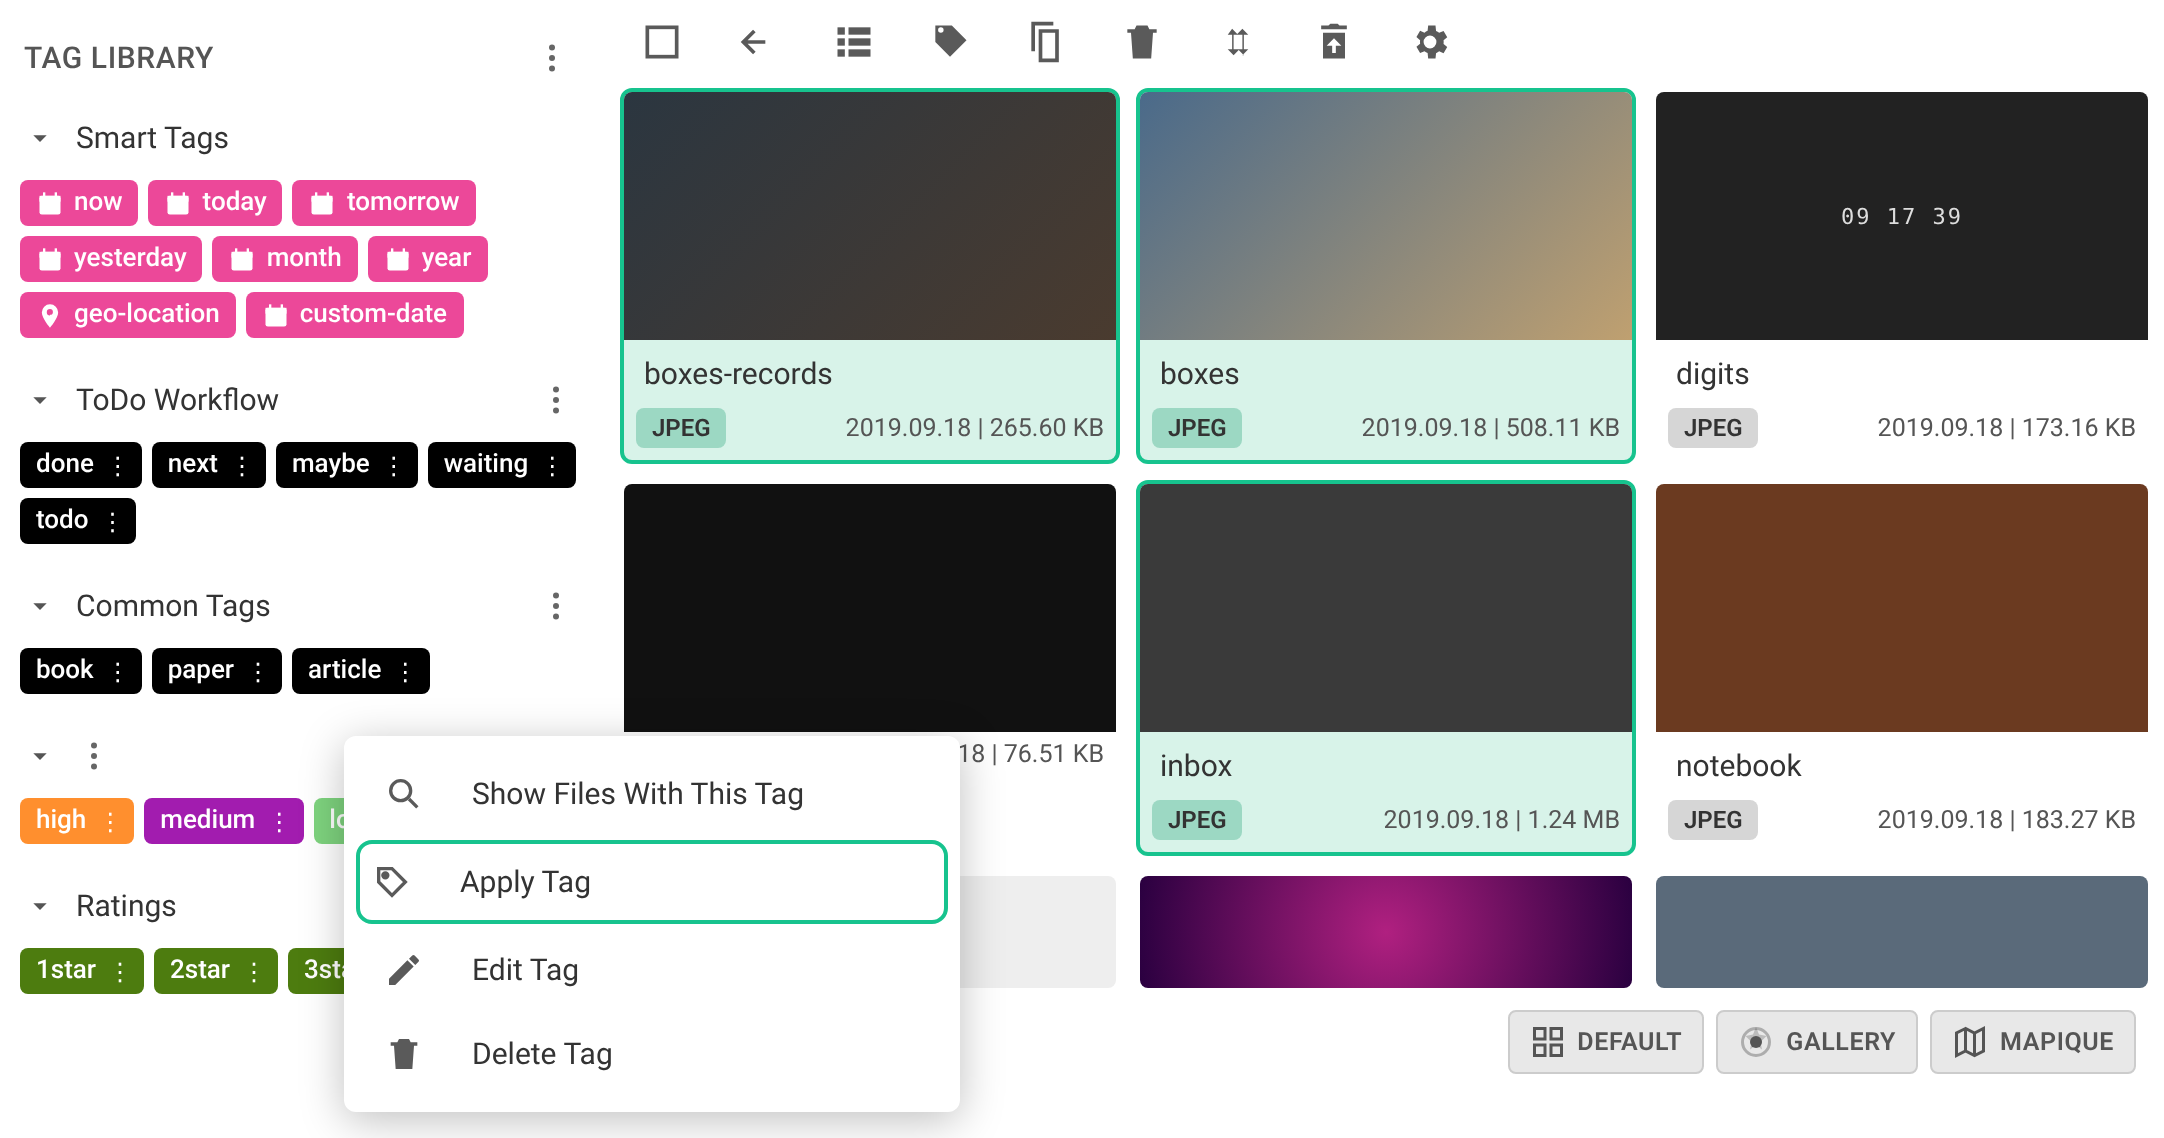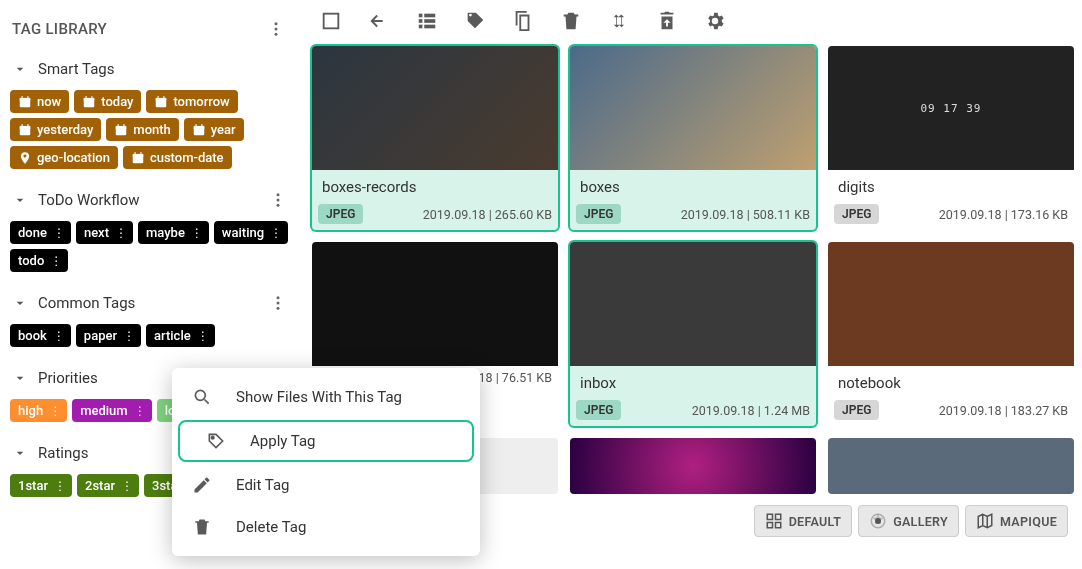--- a/index.html
+++ b/index.html
@@ -67,21 +67,21 @@
       display: inline-flex;
       align-items: center;
       border-radius: 4px;
       padding: 4px 8px;
       font-size: 13px;
       color: #fff;
       font-weight: 500;
       gap: 5px;
       cursor: pointer;
     }
-    .tag.blue { background: #a16207; }
+    .tag.blue { background: #ec4899; }
     .tag.green { background: #000000; }
     .tag.orange { background: #ff8f2e; }
     .tag.light-orange { background: #a21caf; }
     .tag.lime { background: #7ed37e; color:#fff;}
     .tag.yellow { background: #4d7c0f; color:#fff; }
     .tag-icon { width: 14px; height: 14px; fill: #fff; }
     .tag-dots { font-size: 12px; line-height: 1; letter-spacing: -2px; margin-left: 1px; }
     .main {
       flex: 1;
       display: flex;
@@ -175,21 +175,21 @@
       gap: 24px;
       padding: 11px 20px;
       font-size: 15px;
       color: #333;
       cursor: pointer;
     }
     .menu-item.highlight {
       border: 2px solid #17c38e;
       border-radius: 8px;
       margin: 2px 6px;
-      padding: 9px 26px;
+      padding: 9px 6px;
     }
     .menu-icon { width: 20px; height: 20px; color: #5a5a5a; }
     .view-switcher {
       position: absolute;
       right: 14px;
       bottom: 32px;
       display: flex;
       gap: 6px;
       z-index: 40;
     }
@@ -370,21 +370,20 @@
             <span>article</span>
             <span class="tag-dots">⋮</span>
           </span>
         </div>
       </div>
       <div class="tag-group">
         <div class="tag-group-header">
     <svg class="chevron" viewBox="0 0 24 24" fill="currentColor">
             <path d="M7 10l5 5 5-5z"></path>
           </svg>
-    <span class="tag-group-title">Priorities</span>
     <svg class="dots" viewBox="0 0 24 24" fill="currentColor">
             <circle cx="12" cy="5" r="2"></circle>
             <circle cx="12" cy="12" r="2"></circle>
             <circle cx="12" cy="19" r="2"></circle>
           </svg>
   </div>
         <div class="tag-row">
           <span class="tag orange">
             <span>high</span>
             <span class="tag-dots">⋮</span>

